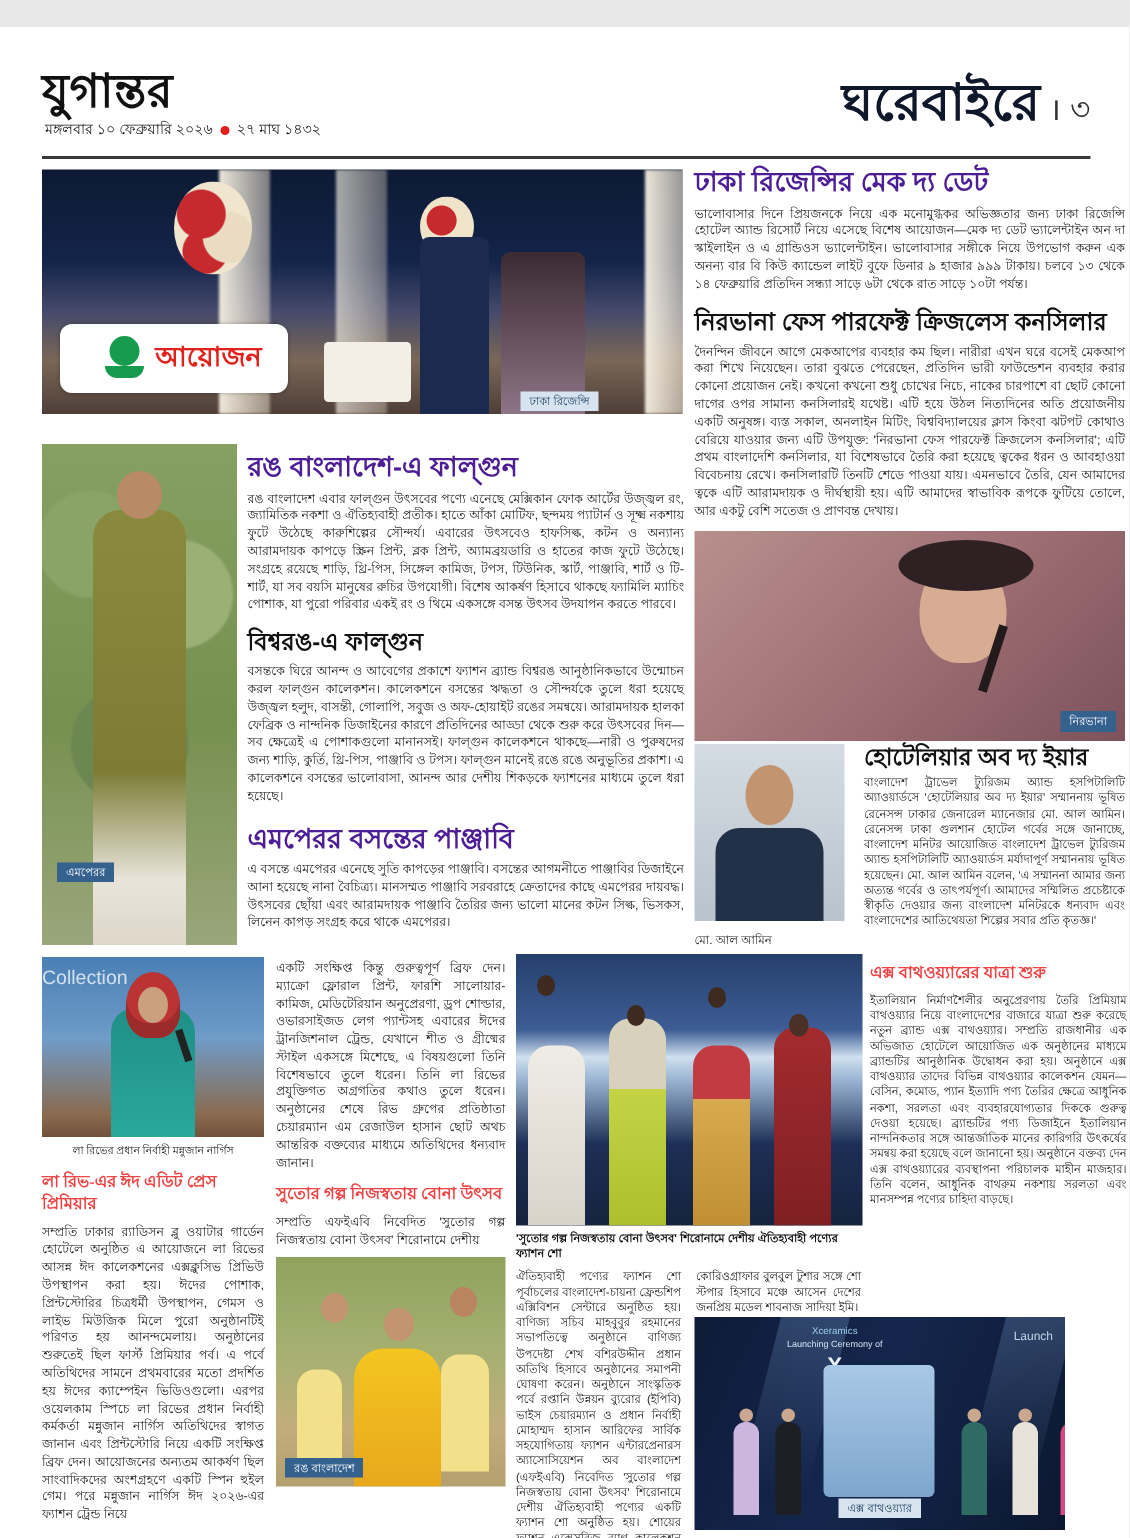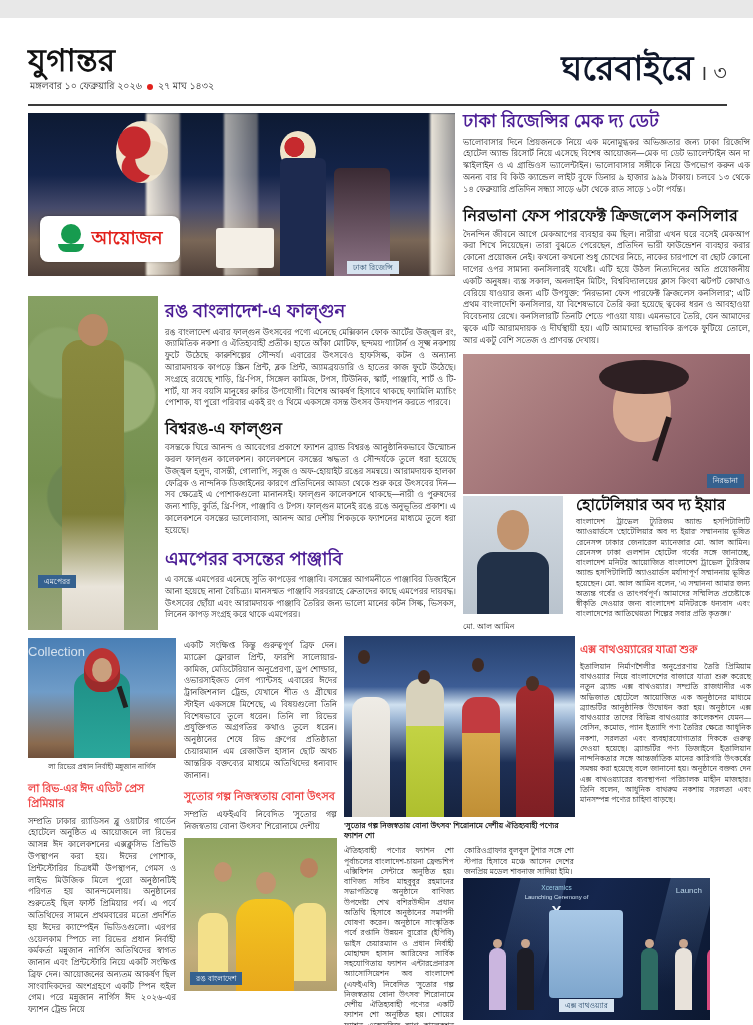--- a/index.html
+++ b/index.html
@@ -23,21 +23,21 @@
   .cap-label{position:absolute;background:#35618f;color:#fff;font-size:7.5px;padding:1px 6px;line-height:1.5;white-space:nowrap;}
   .cap-label.pale{background:#d7e4f0;color:#173a5c;}
   .cap-plain{font-size:7.8px;color:#222;margin-top:3px;}
   
   .ph-couple{position:absolute;left:28px;top:95px;width:427px;height:163px;
      background:linear-gradient(180deg,#0d1a33 0%,#14244a 38%,#454a6b 58%,#7a6757 78%,#4d3e38 100%);}
   .drape{position:absolute;top:0;width:34px;height:100%;background:linear-gradient(90deg,rgba(248,242,228,.95),rgba(214,203,186,.55));filter:blur(1px);}
   .flower{position:absolute;border-radius:50%;}
   .sil{position:absolute;border-radius:6px 6px 0 0;}
   .badge{position:absolute;left:12px;bottom:14px;width:140px;height:46px;background:#fff;border-radius:8px;
-     display:flex;align-items:center;justify-content:center;gap:8px;box-shadow:0 0 3px rgba(0,0,0,.3);}
+     display:flex;align-items:center;justify-content:center;gap:8px;box-shadow:0 0 3px rgba(0,0,0,.3);padding-left:12px;}
   .badge-logo{width:26px;height:30px;position:relative;}
   .badge-circle{position:absolute;left:3px;top:0;width:20px;height:20px;border-radius:50%;background:#169b4f;}
   .badge-leaf{position:absolute;bottom:2px;left:0;width:26px;height:8px;background:#169b4f;border-radius:0 0 12px 12px;}
   .badge-text{font-size:18px;font-weight:bold;color:#e2211c;}
   .col-top-right{position:absolute;left:463px;top:93px;width:287px;}
   .ph-nirvana{width:100%;height:140px;margin-top:7px;background:linear-gradient(135deg,#b98f8d 0%,#9c6d72 55%,#7d525c 100%);}
   .ph-man{position:absolute;left:28px;top:278px;width:130px;height:334px;
      background:radial-gradient(circle at 25% 20%,#8aa468 0 12%,transparent 13%),
                 radial-gradient(circle at 70% 30%,#9ab075 0 14%,transparent 15%),
                 radial-gradient(circle at 45% 60%,#6d8752 0 18%,transparent 19%),

